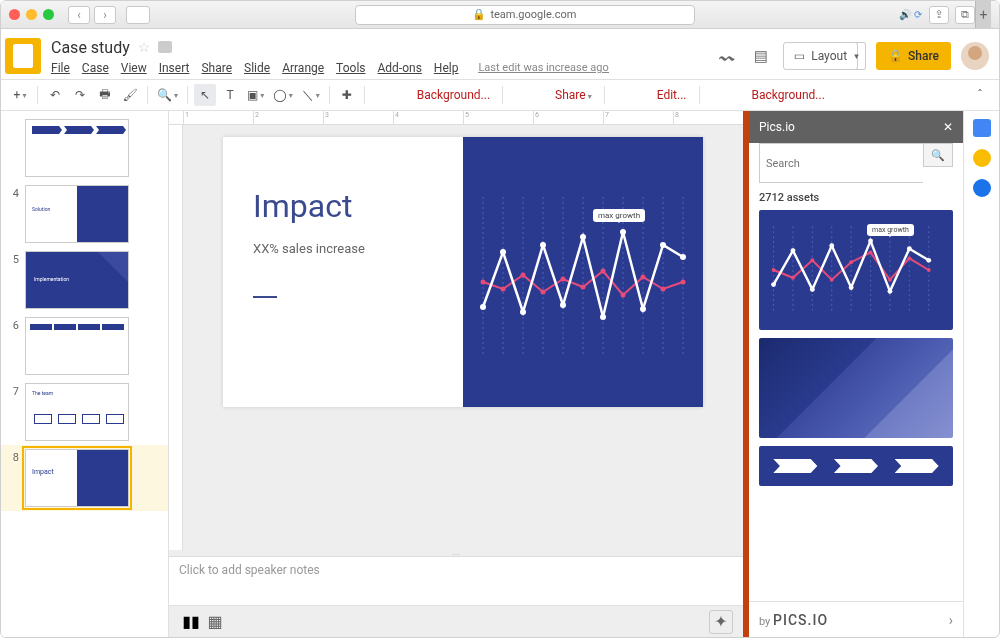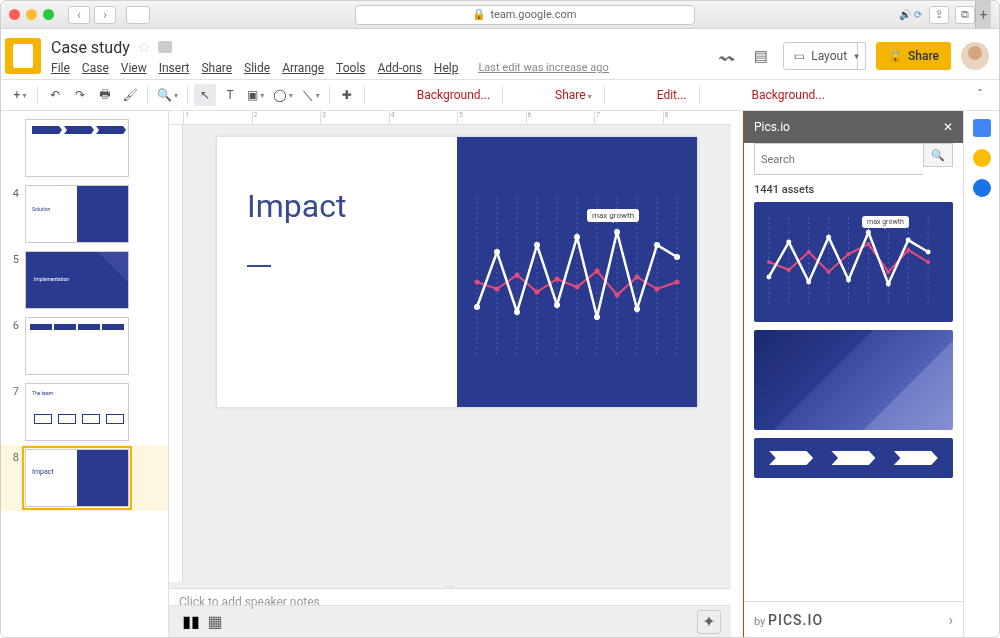--- a/index.html
+++ b/index.html
@@ -51,32 +51,32 @@
 .ruler-h { height:14px; background:#fff; border-bottom:1px solid #ddd; font-size:7px; color:#aaa; padding-left:14px; display:flex;}
 .ruler-h span { flex:1; border-left:1px solid #ddd; padding-left:1px;}
 .canvas-wrap { flex:1; display:flex; }
 .ruler-v { width:14px; background:#fff; border-right:1px solid #ddd;}
 .canvas-inner { flex:1; background:#eee; padding:12px; overflow:auto;}
 .slide { width:480px; height:270px; background:#fff; box-shadow:0 0 4px rgba(0,0,0,0.15); display:flex; margin:0 auto;}
 .slide-left { width:50%; padding:50px 30px; }
 .slide-title { font-size:32px; color:#3b4a8f; font-weight:400;}
 .slide-sub { font-size:13px; color:#666; margin-top:16px;}
 .slide-right { width:50%; background:#2a3b8f; position:relative;}
-.notes { height:17px; background:#fff; border-top:1px solid #ddd; padding:6px 10px; font-size:12px; color:#999;}
+.notes { height:49px; background:#fff; border-top:1px solid #ddd; padding:6px 10px; font-size:12px; color:#999;}
 .footer { height:32px; border-top:1px solid #e0e0e0; display:flex; align-items:center; padding:0 10px;}
 .footer-btn{width:24px;height:24px;display:flex;align-items:center;justify-content:center;color:#666;}
 .footer-right{margin-left:auto;display:flex;align-items:center;gap:8px;}
-.sidebar { width:220px; border-left:1px solid #c2410c; display:flex; flex-direction:column; background:#fff;margin-left:12px;}
+.sidebar { width:220px; border-left:6px solid #c2410c; display:flex; flex-direction:column; background:#fff;}
 .sb-header { height:32px; background:#616161; color:#fff; display:flex; align-items:center; padding:0 10px; font-size:12px; justify-content:space-between;}
 .sb-user { display:flex; align-items:center; padding:8px 10px; gap:8px; font-size:11px; color:#444;}
 .sb-avatar{width:22px;height:22px;border-radius:50%;background:#e8d4c0;position:relative;}
 .sb-avatar::after{content:"";position:absolute;width:11px;height:11px;background:#d4a680;border-radius:50%;top:3px;left:5px;}
 .sb-logout{margin-left:auto;color:#888;font-size:10px;}
 .sb-search { display:flex; padding:0 10px 8px 10px; gap:0;}
-.sb-search input { flex:1; height:32px; border:1px solid #ccc; padding:0 6px; font-size:11px; border-right:0;}
+.sb-search input { flex:1; height:40px; border:1px solid #ccc; padding:0 6px; font-size:11px; border-right:0;}
 .sb-search-btn { width:30px;height:24px;border:1px solid #ccc;background:#f4f4f4;display:flex;align-items:center;justify-content:center;font-size:11px;}
 .sb-count { font-size:11px; color:#444; padding:0 10px 6px 10px; font-weight:500;}
 .sb-assets { flex:1; overflow-y:auto; padding:0 10px; display:flex;flex-direction:column;gap:8px;}
 .asset { width:100%; border-radius:2px; overflow:hidden;}
 .asset1{height:120px;background:#2a3b8f;position:relative;}
 .asset2{height:100px;background:linear-gradient(135deg,#1b2a6e 0%,#2a3b8f 40%,#3b4a9f 40%,#5262b5 70%,#6e7cc5 70%,#8690d0 100%);}
 .asset3{height:40px;background:#2a3b8f;display:flex;align-items:center;justify-content:space-around;padding:0 6px;}
 .arrow{width:44px;height:14px;background:#fff;clip-path:polygon(0 0,85% 0,100% 50%,85% 100%,0 100%,15% 50%);}
 .sb-footer { height:36px;border-top:1px solid #e0e0e0;display:flex;align-items:center;padding:0 10px;font-size:11px;color:#888;justify-content:space-between;}
 .sb-brand{font-size:14px;letter-spacing:1px;color:#555;font-weight:500;}
@@ -256,20 +256,21 @@
           <span>6</span>
           <span>7</span>
           <span>8</span>
       </div>
       <div class="canvas-wrap">
         <div class="ruler-v"></div>
         <div class="canvas-inner">
           <div class="slide">
             <div class="slide-left">
               <div class="slide-title">Impact</div>
+              <div class="slide-sub">XX% sales increase</div>
               <div class="slide-hr"></div>
             </div>
             <div class="slide-right">
               <svg class="chart-svg" viewBox="0 0 240 270">
                 <g stroke="#5262b5" stroke-dasharray="2,3" stroke-width="1">
                   <line x1="20" y1="60" x2="20" y2="220"></line>
                     <line x1="40" y1="60" x2="40" y2="220"></line>
                     <line x1="60" y1="60" x2="60" y2="220"></line>
                     <line x1="80" y1="60" x2="80" y2="220"></line>
                     <line x1="100" y1="60" x2="100" y2="220"></line>
@@ -327,21 +328,21 @@
 
     <div class="sidebar">
       <div class="sb-header">
         <span>Pics.io</span>
         <span style="cursor:pointer;">✕</span>
       </div>
       <div class="sb-search">
         <input placeholder="Search" style="">
         <div class="sb-search-btn">🔍</div>
       </div>
-      <div class="sb-count">1441 assets</div>
+      <div class="sb-count">2712 assets</div>
       <div class="sb-assets">
         <div class="asset asset1">
           <svg class="chart-svg" viewBox="0 0 200 120">
             <g stroke="#5262b5" stroke-dasharray="2,3">
                 <line x1="15" y1="15" x2="15" y2="105"></line>
                 <line x1="35" y1="15" x2="35" y2="105"></line>
                 <line x1="55" y1="15" x2="55" y2="105"></line>
                 <line x1="75" y1="15" x2="75" y2="105"></line>
                 <line x1="95" y1="15" x2="95" y2="105"></line>
                 <line x1="115" y1="15" x2="115" y2="105"></line>

